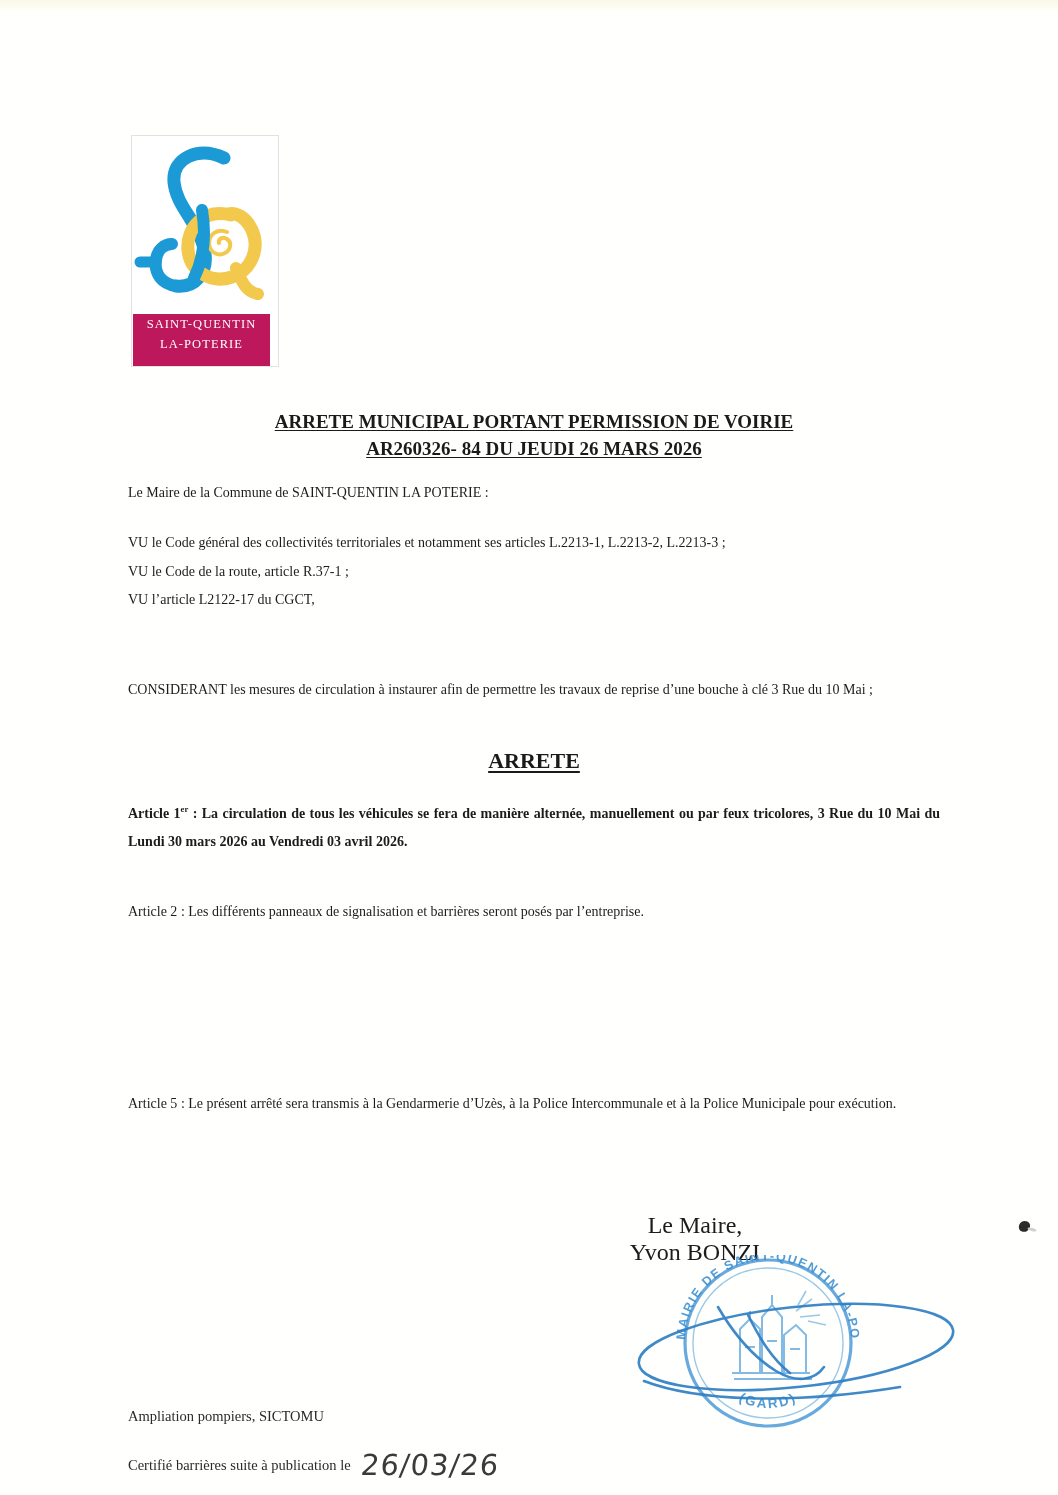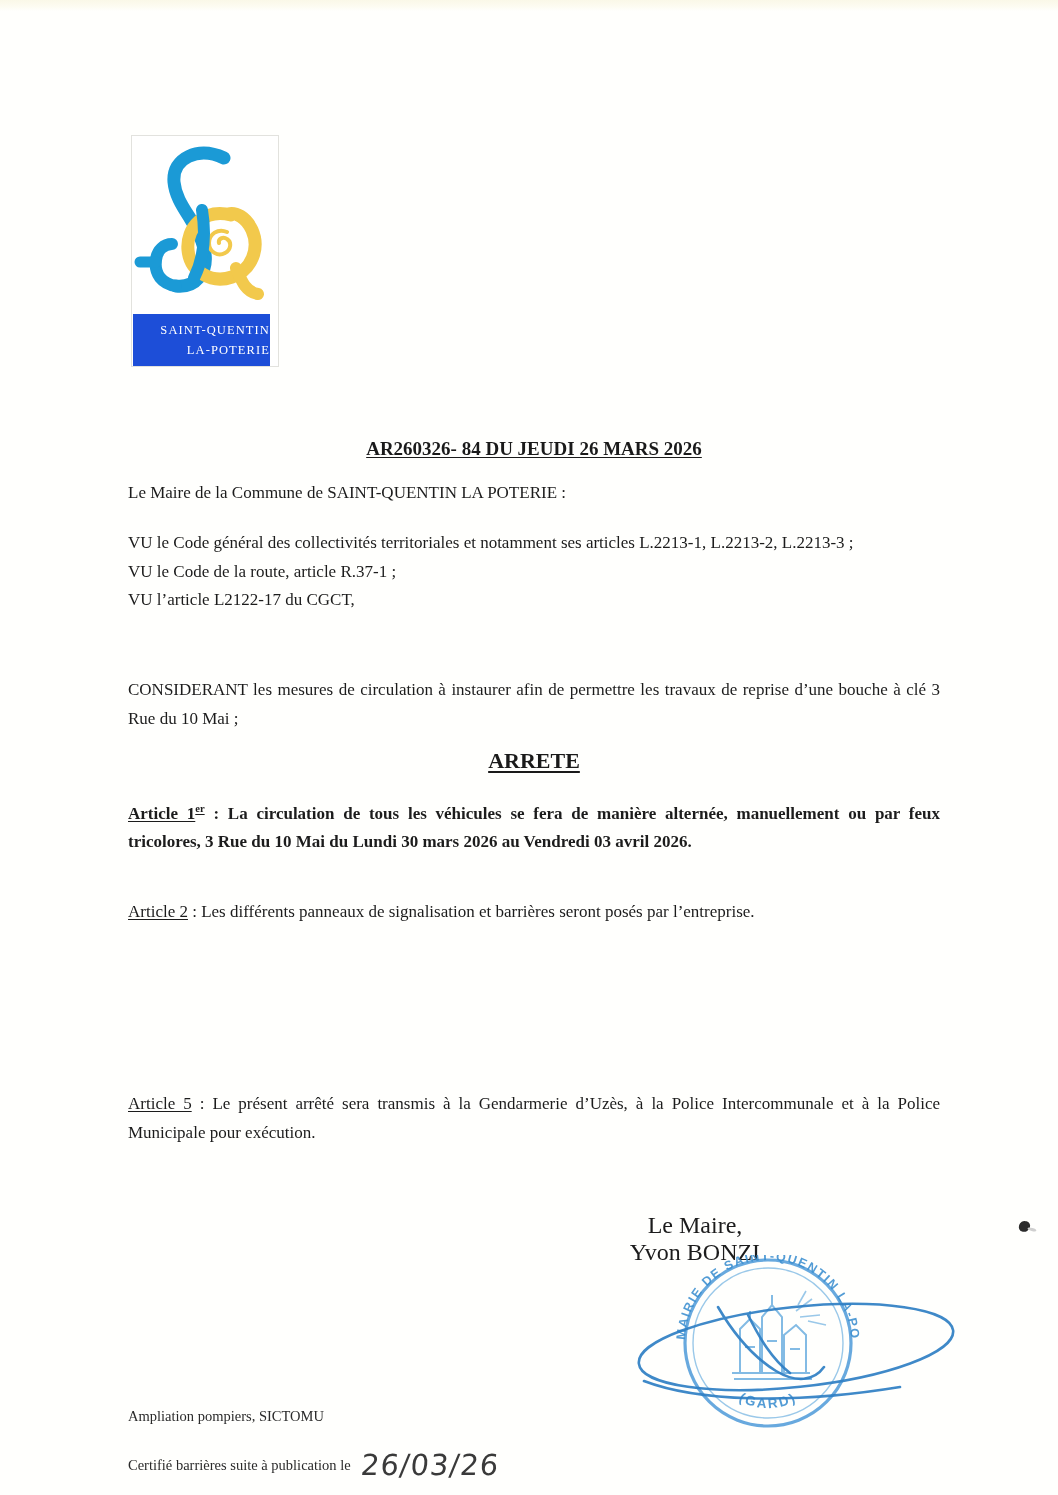--- a/index.html
+++ b/index.html
@@ -44,25 +44,24 @@
     width: 100%;
     height: 178px;
     background: #ffffff;
   }
   .logo-band {
     position: absolute;
     left: 1px;
     top: 178px;
     width: 137px;
     height: 52px;
-    background: #1d4ed8;
+    background: #be185d;
     color: #ffffff;
     box-sizing: border-box;
-    padding-top: 6px;
-    text-align: right;
+    text-align: center;
   }
   .logo-band div {
     font-family: "Liberation Serif", serif;
     font-size: 12.5px;
     letter-spacing: 1.1px;
     line-height: 20px;
     white-space: nowrap;
   }
 
   
@@ -95,27 +94,27 @@
   .arrete-heading span {
     text-decoration: underline;
     text-underline-offset: 3px;
   }
 
   
   .body-text {
     position: absolute;
     left: 128px;
     width: 812px;
-    font-size: 17px;
+    font-size: 14px;
     line-height: 28.5px;
     color: #1c1c1c;
     text-align: justify;
   }
   .body-text.nojust { text-align: left; }
-  .u { text-decoration: underline; text-underline-offset: 2px; }
+  .u { text-underline-offset: 2px; }
   .b { font-weight: bold; }
   sup { font-size: 0.62em; vertical-align: super; }
 
   #intro    { top: 479px; }
   #vu-block { top: 529px; }
   #considerant { top: 676px; }
   #art1 { top: 795px; font-weight: bold; }
   #art2 { top: 898px; }
   #art3 { top: 948px; }
   #art4 { top: 1019px; }
@@ -212,21 +211,21 @@
         <path d="M70 74 C74 98, 72 122, 62 142" fill="none" stroke="#1b9ad6" stroke-width="12" stroke-linecap="round"></path>
       </svg>
     </div>
     <div class="logo-band">
       <div>SAINT-QUENTIN</div>
       <div>LA-POTERIE</div>
     </div>
   </div>
 
   <div class="doc-title">
-    <br>
+    <span>ARRETE MUNICIPAL PORTANT PERMISSION DE VOIRIE</span><br>
     <span>AR260326- 84 DU JEUDI 26 MARS 2026</span>
   </div>
 
   <div class="body-text nojust" id="intro">Le Maire de la Commune de SAINT-QUENTIN LA POTERIE :</div>
 
   <div class="body-text nojust" id="vu-block">
     <div>VU le Code général des collectivités territoriales et notamment ses articles L.2213-1, L.2213-2, L.2213-3 ;</div>
     <div>VU le Code de la route, article R.37-1 ;</div>
     <div>VU l’article L2122-17 du CGCT,</div>
   </div>

